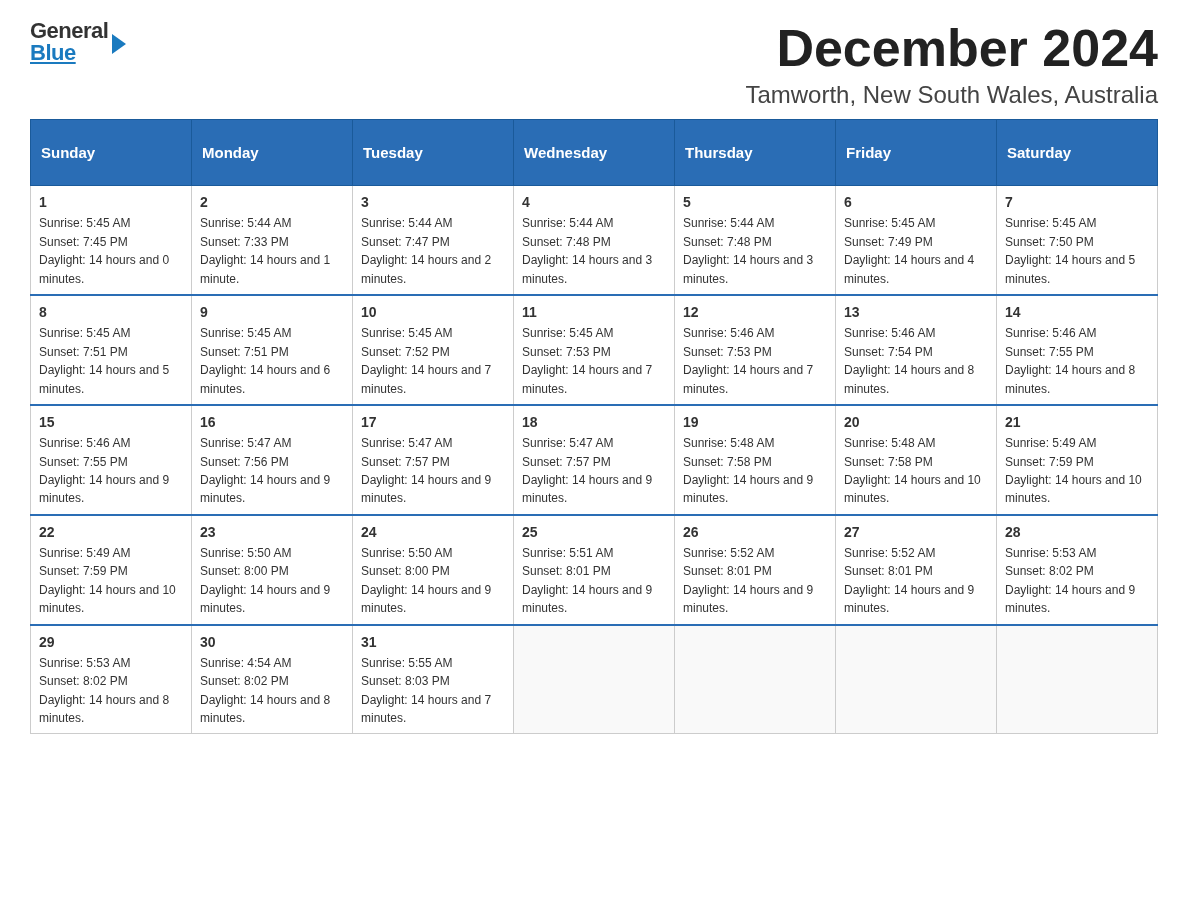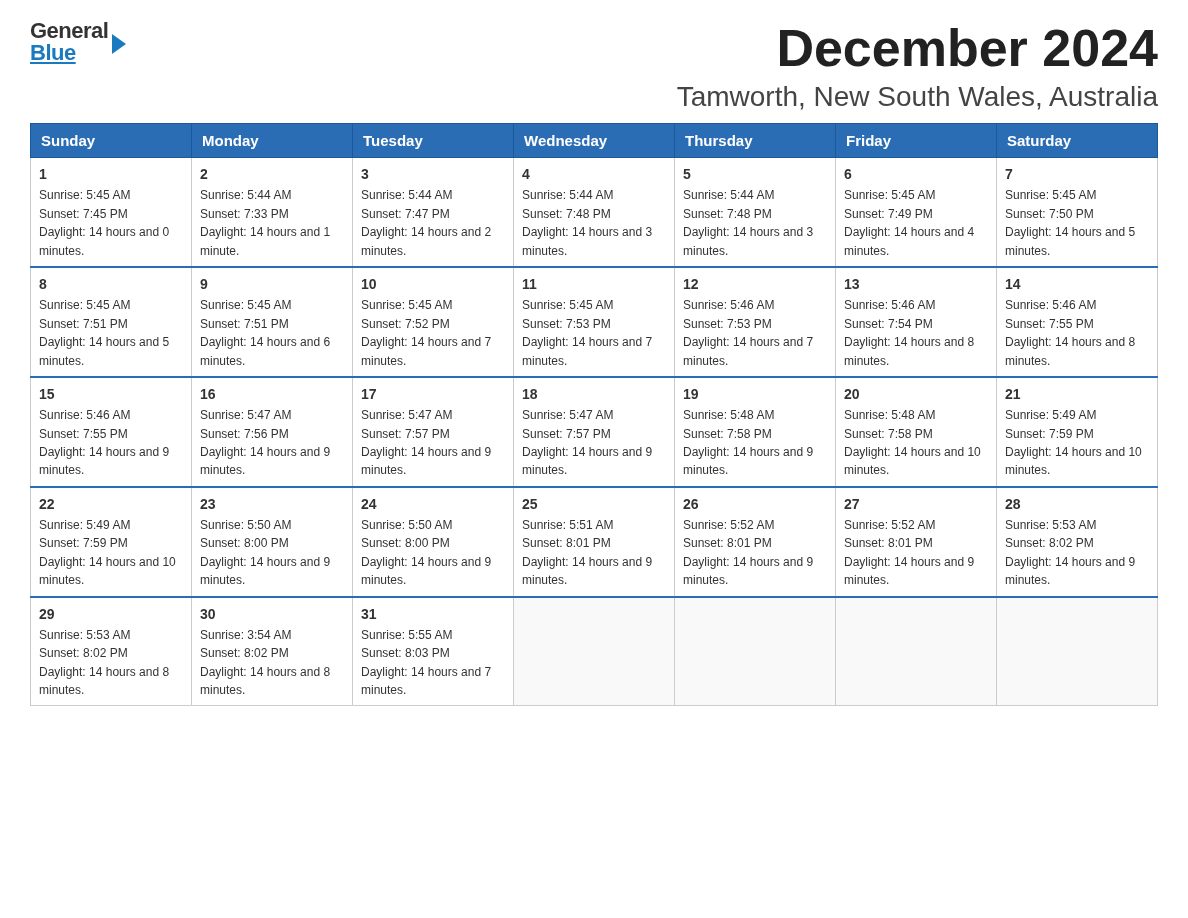--- a/index.html
+++ b/index.html
@@ -52,35 +52,35 @@
     .title-section {
       text-align: right;
     }
     .month-title {
       font-size: 52px;
       font-weight: bold;
       color: #222;
       line-height: 1.1;
     }
     .location {
-      font-size: 28px;
+      font-size: 24px;
       color: #444;
       margin-top: 4px;
     }
     .calendar {
       width: 100%;
       border-collapse: collapse;
       margin-top: 8px;
     }
     .calendar th {
       background-color: #2a6db5;
       color: #fff;
       font-size: 15px;
       font-weight: bold;
-      padding: 8px 10px;
+      padding: 24px 10px;
       text-align: left;
       border: 1px solid #1a5a9a;
     }
     .calendar td {
       border: 1px solid #ccc;
       vertical-align: top;
       padding: 6px 8px;
       width: calc(100% / 7);
       min-height: 100px;
       font-size: 12.5px;
@@ -312,21 +312,21 @@
       </tr>
       <tr class="row-divider">
         <td>
         <span class="day-number">29</span>
         <span class="day-info">Sunrise: 5:53 AM</span><br>
         <span class="day-info">Sunset: 8:02 PM</span><br>
         <span class="day-info">Daylight: 14 hours and 8 minutes.</span>
       </td>
         <td>
         <span class="day-number">30</span>
-        <span class="day-info">Sunrise: 3:54 AM</span><br>
+        <span class="day-info">Sunrise: 4:54 AM</span><br>
         <span class="day-info">Sunset: 8:02 PM</span><br>
         <span class="day-info">Daylight: 14 hours and 8 minutes.</span>
       </td>
         <td>
         <span class="day-number">31</span>
         <span class="day-info">Sunrise: 5:55 AM</span><br>
         <span class="day-info">Sunset: 8:03 PM</span><br>
         <span class="day-info">Daylight: 14 hours and 7 minutes.</span>
       </td>
         <td class="empty"></td>

